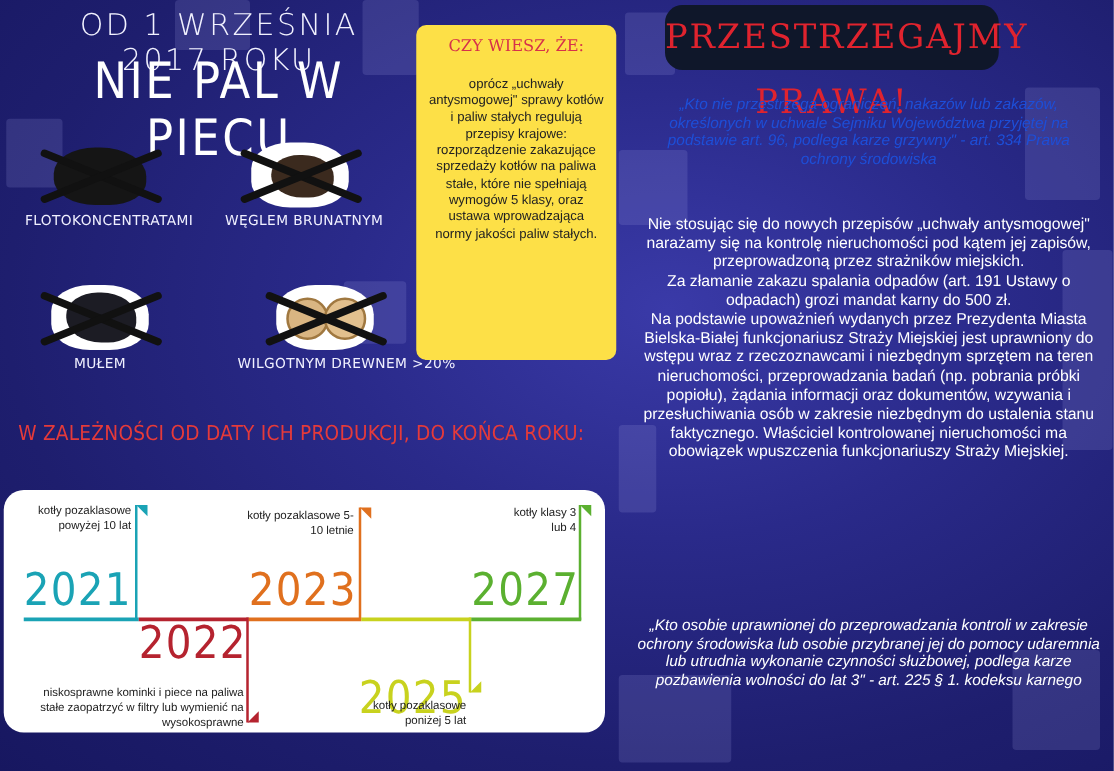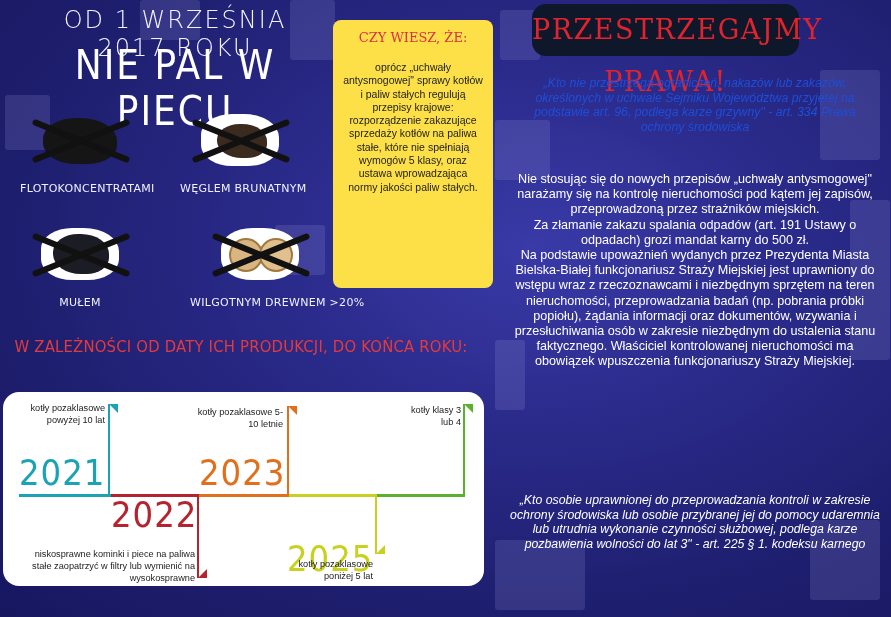--- a/index.html
+++ b/index.html
@@ -16,21 +16,21 @@
   
   .date-line { left: 30px; top: 6px; width: 290px; text-align: center; font-size: 24px; letter-spacing: 2px; font-family: "DejaVu Sans", sans-serif; font-weight: 300; color: #f2f2ff; }
   .main-title { left: 30px; top: 42px; width: 290px; text-align: center; font-size: 40px; letter-spacing: 2px; font-family: "DejaVu Sans Condensed", "DejaVu Sans", sans-serif; color: #fff; }
 
   .fuel { position: absolute; width: 120px; text-align: center; }
   .fuel .pic { position: relative; width: 90px; height: 62px; margin: 0 auto; }
   .cloud { position: absolute; inset: 6px 6px 4px 6px; background: #fff; border-radius: 40% 45% 40% 40%; }
   .lump { position: absolute; left: 22px; top: 16px; width: 50px; height: 34px; border-radius: 45% 50% 40% 50%; }
   .xline { position: absolute; left: -6px; top: 30px; width: 104px; height: 6px; background: #111; border-radius: 3px; }
   .x1 { transform: rotate(22deg); } .x2 { transform: rotate(-22deg); }
-  .fuel .lbl { margin-top: 12px; font-size: 11px; font-family: "DejaVu Sans", sans-serif; color: #f0f0ff; letter-spacing: 0.3px; white-space: nowrap; }
+  .fuel .lbl { margin-top: 0; font-size: 11px; font-family: "DejaVu Sans", sans-serif; color: #f0f0ff; letter-spacing: 0.3px; white-space: nowrap; }
 
   
   .card { left: 333px; top: 20px; width: 160px; height: 268px; background: #fde047; border-radius: 8px; color: #222; padding: 10px 10px; text-align: center; }
   .card .ttl { color: #d6314a; font-size: 13px; font-family: "DejaVu Serif", serif; margin-bottom: 16px; }
   .card .txt { font-size: 10.5px; line-height: 13.3px; color: #222; }
 
   
   .rtitle { left: 532px; top: 4px; width: 267px; height: 52px; background: #0f172a; border-radius: 14px; color: #e0232e; font-family: "DejaVu Serif", serif; font-size: 27px; letter-spacing: 1.5px; text-align: center; line-height: 52px; font-variant: small-caps; }
   .quote1 { left: 515px; top: 76px; width: 360px; text-align: center; font-style: italic; font-size: 12.3px; line-height: 14.5px; color: #1d4ed8; }
   .body-text { left: 510px; top: 172px; width: 370px; text-align: center; font-size: 12.6px; line-height: 15.2px; color: #fff; }
@@ -141,14 +141,15 @@
 
   <div class="hline" style="left:286px;top:102px;width:88px;background:#c8d21e;"></div>
   <div class="year" style="left:284px;top:104px;color:#c8d21e;margin-top:42px;">2025</div>
   <div class="vline" style="left:372px;top:102px;height:60px;background:#c8d21e;"></div>
   <div class="flagb" style="left:373px;top:153px;border-bottom-color:#c8d21e;"></div>
   <div class="tl-note" style="left:272px;top:166px;width:98px;">kotły pozaklasowe poniżej 5 lat</div>
 
   <div class="tl-note" style="left:396px;top:12px;width:62px;">kotły klasy 3 lub 4</div>
   <div class="vline" style="left:460px;top:12px;height:92px;background:#5bb030;"></div>
   <div class="flag" style="left:461px;top:12px;border-top-color:#5bb030;"></div>
+  <div class="year" style="left:374px;top:60px;color:#5bb030;">2027</div>
   <div class="hline" style="left:374px;top:102px;width:88px;background:#5bb030;"></div>
 </div>
 
 </body></html>

